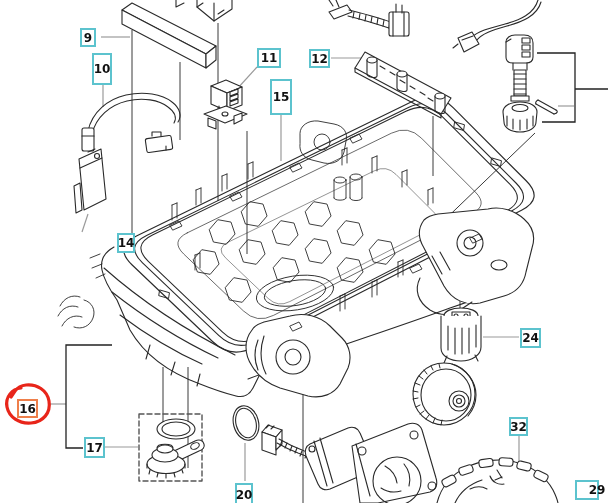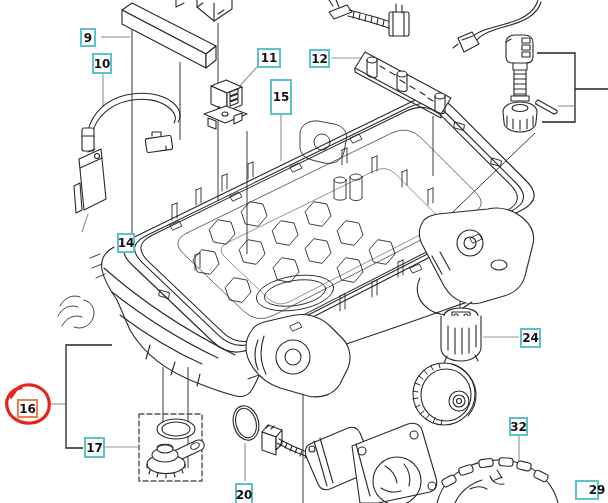--- a/index.html
+++ b/index.html
@@ -351,21 +351,21 @@
       <use href="#lug" transform="translate(524 466) rotate(14)"></use>
       <use href="#lug" transform="translate(541 476) rotate(26)"></use>
     </g>
   </g>
 
   <path d="M21,388 C12,389 5,397 7,407 C9,417 19,424 31,423 C43,422 51,413 49,401
            C47,390 37,384 26,385 C22,385.4 18,387 15,391 L11,397" fill="none" stroke="var(--red)" stroke-width="3.2" stroke-linecap="round"></path>
 </svg>
 
 <div class="callout" style="left:80px;top:28px;width:16px;height:19px;">9</div>
-<div class="callout" style="left:92px;top:53px;width:20px;height:21px;">10</div>
+<div class="callout" style="left:92px;top:53px;width:20px;height:32px;">10</div>
 <div class="callout" style="left:257px;top:48px;width:24px;height:20px;">11</div>
 <div class="callout" style="left:309px;top:49px;width:21px;height:19px;">12</div>
 <div class="callout" style="left:70px;top:233px;width:18px;height:20px;margin-left:47px;">14</div>
 <div class="callout" style="left:270px;top:79px;width:22px;height:36px;text-align:right;">15</div>
 <div class="callout highlight" style="left:17px;top:399px;width:21px;height:19px;">16</div>
 <div class="callout" style="left:84px;top:437px;width:21px;height:21px;text-align:center;">17</div>
 <div class="callout" style="left:235px;top:483px;width:18px;height:24px;">20</div>
 <div class="callout" style="left:520px;top:328px;width:21px;height:20px;">24</div>
 <div class="callout" style="left:509px;top:417px;width:19px;height:19px;">32</div>
 <div class="callout" style="left:575px;top:480px;width:18px;height:20px;padding-left:20px;">29</div>

